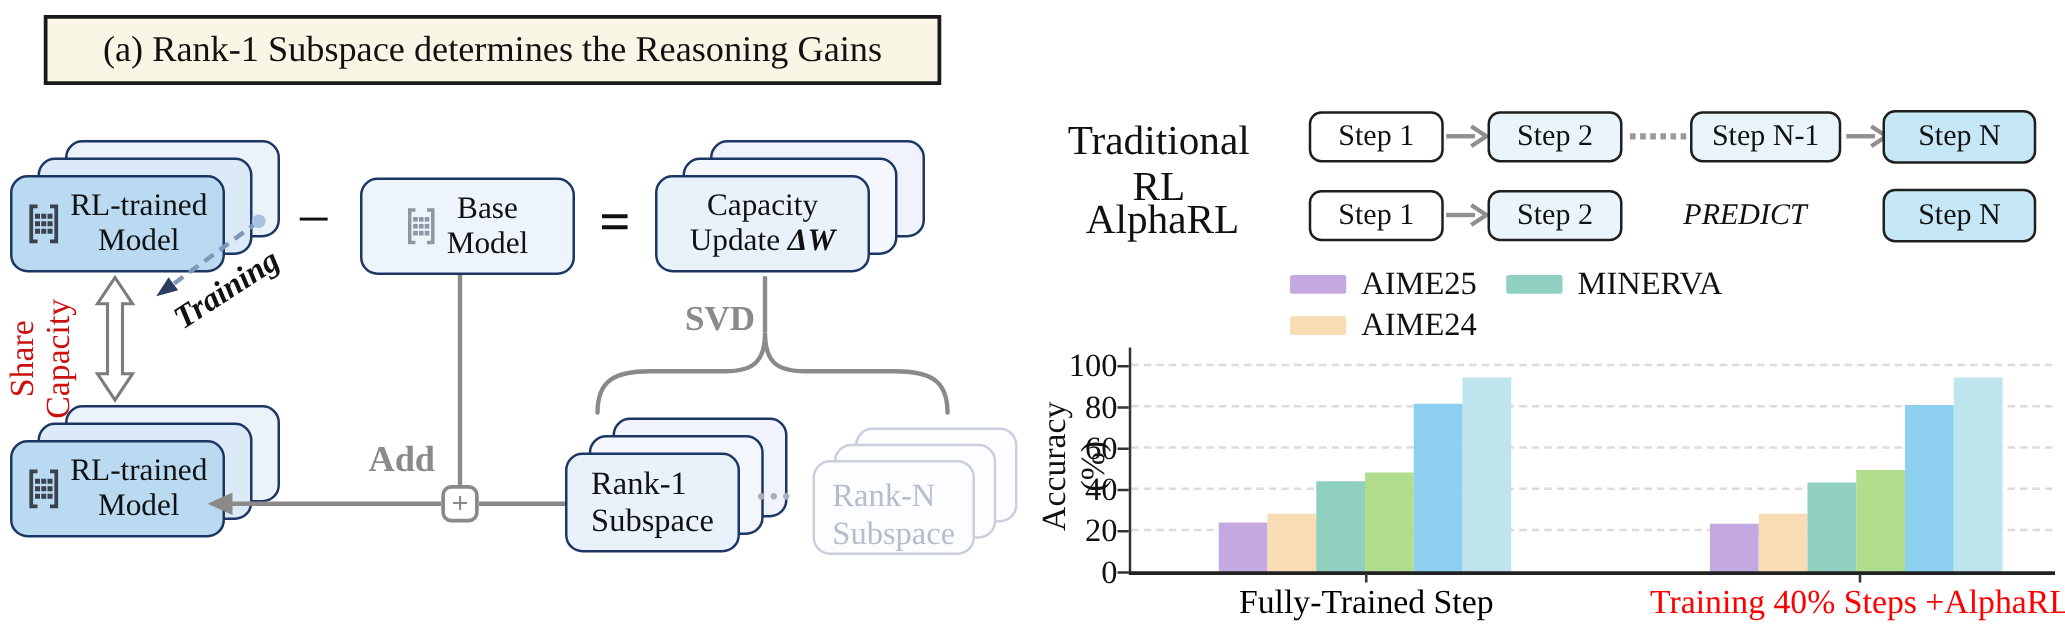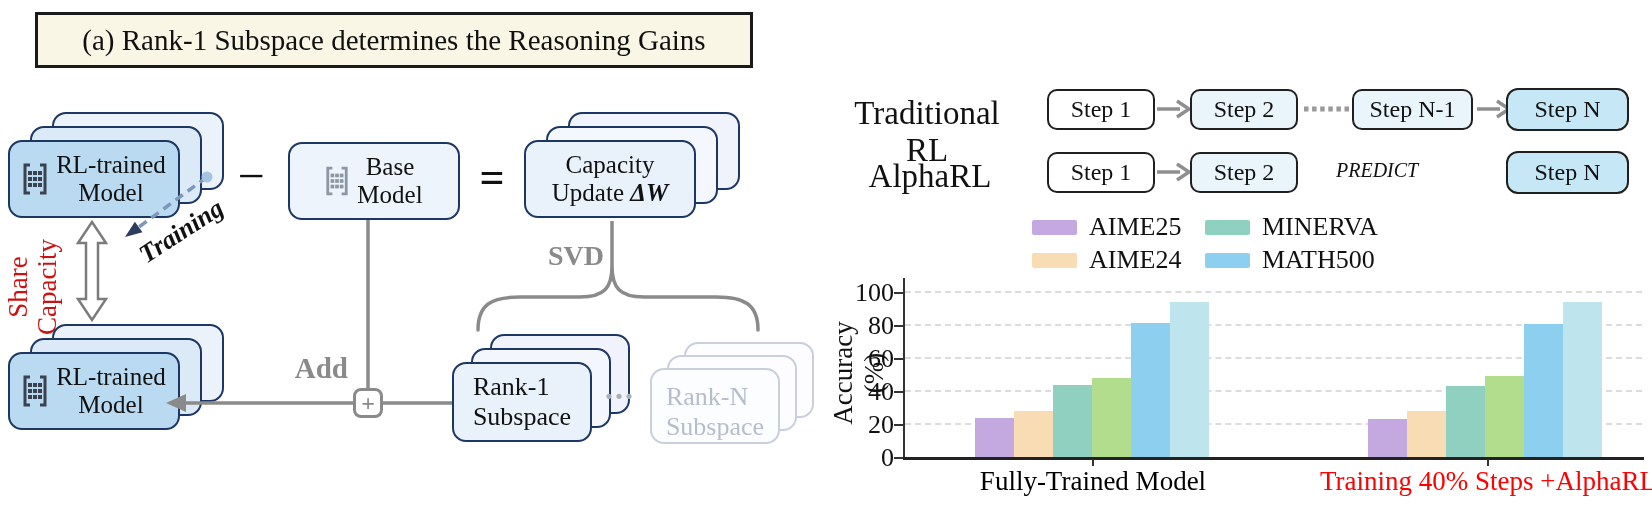--- a/index.html
+++ b/index.html
@@ -13,21 +13,21 @@
   .card.front{display:flex;align-items:center;justify-content:center;gap:8px;padding:0 6px;}
   .card-label{text-align:center;font-size:25px;line-height:1.12;}
   .card-label-lg{text-align:left;font-size:26px;line-height:1.15;}
   .faded .card{border-color:#c9cfdc;}
   .faded .card-label-lg{color:#b6bdcc;margin-top:12px;}
   .op{font-weight:700;}
   .graytxt{color:#8a8a8a;font-weight:700;}
   .stepbox{position:absolute;border:2.5px solid #1f1f1f;border-radius:10px;box-sizing:border-box;
            font-size:24px;display:flex;align-items:center;justify-content:center;background:#fff;}
   .step-light{background:#e9f4fb;}
-  .step-blue{background:#c6e8f6;border-radius:12px;}
+  .step-blue{background:#c6e8f6;}
   .rowlabel{font-size:33px;text-align:center;}
   .plusbox{position:absolute;width:30px;height:30px;border:3px solid #8a8a8a;border-radius:8px;
            background:#fff;box-sizing:border-box;color:#8a8a8a;font-size:24px;font-weight:700;
            display:flex;align-items:center;justify-content:center;line-height:1;}
   .gridline{position:absolute;left:0;width:100%;border-top:2px dashed #dcdcdc;}
   .bar{position:absolute;bottom:0;}
   .ytick-label{position:absolute;width:52px;text-align:right;font-size:26px;height:30px;line-height:30px;}
   .tickmark{position:absolute;background:#333;}
   .cat-label{position:absolute;font-size:27px;text-align:center;}
   .legend{position:absolute;display:grid;grid-template-rows:30px 30px;grid-auto-flow:column;
@@ -209,41 +209,37 @@
       <span>Step N</span>
     </div>
 
   <div class="abs rowlabel" style="left:845px;top:158px;width:170px;z-index:1">AlphaRL</div>
   <div class="stepbox" style="left:1047px;top:152px;width:108px;height:41px;z-index:1">
       <span>Step 1</span>
     </div>
   <div class="stepbox step-light" style="left:1190px;top:152px;width:108px;height:41px;z-index:1">
       <span>Step 2</span>
     </div>
-  <div class="abs" style="left:1336px;top:159px;width:120px;font-size:20px;font-style:italic;z-index:1">PREDICT</div>
+  <div class="abs" style="left:1336px;top:159px;width:120px;font-size:24px;font-style:italic;text-align:center;z-index:1">PREDICT</div>
   <div class="stepbox step-blue" style="left:1506px;top:151px;width:123px;height:43px;z-index:1">
       <span>Step N</span>
     </div>
 
   <div class="legend" style="left:1032px;top:212px;z-index:1">
       <div class="legend-item">
         <span class="legend-swatch" style="background: rgb(196, 169, 225);"></span>
         <span class="legend-label">AIME25</span>
       </div>
       <div class="legend-item">
         <span class="legend-swatch" style="background: rgb(248, 220, 180);"></span>
         <span class="legend-label">AIME24</span>
       </div>
       <div class="legend-item">
         <span class="legend-swatch" style="background: rgb(143, 208, 193);"></span>
         <span class="legend-label">MINERVA</span>
-      </div>
-      <div class="legend-item">
-        <span class="legend-swatch" style="background: rgb(141, 207, 238);"></span>
-        <span class="legend-label">MATH500</span>
       </div>
     </div>
 
   <div class="abs" style="left:903px;top:278px;width:2px;height:181px;background:#333;z-index:1"></div>
   <div class="abs" style="left:903px;top:457px;width:741px;height:2.5px;background:#222;z-index:1"></div>
   <div class="abs" style="left:770px;top:356px;width:150px;height:34px;transform:rotate(-90deg);text-align:center;font-size:27px;z-index:1">Accuracy (%)</div>
 
   <div class="abs" style="left:905px;top:293px;width:737px;height:165px;z-index:0">
       <div class="gridline" style="bottom: 33px;"></div>
       <div class="gridline" style="bottom: 66px;"></div>
@@ -257,21 +253,21 @@
       <div class="bar" style="left: 148px; width: 39px; height: 72.6px; background: rgb(143, 208, 193);"></div>
       <div class="bar" style="left: 541px; width: 39px; height: 71.775px; background: rgb(143, 208, 193);"></div>
       <div class="bar" style="left: 187px; width: 39px; height: 80.025px; background: rgb(178, 221, 141);"></div>
       <div class="bar" style="left: 580px; width: 39px; height: 81.675px; background: rgb(178, 221, 141);"></div>
       <div class="bar" style="left: 226px; width: 39px; height: 135.3px; background: rgb(141, 207, 238);"></div>
       <div class="bar" style="left: 619px; width: 39px; height: 134.475px; background: rgb(141, 207, 238);"></div>
       <div class="bar" style="left: 265px; width: 39px; height: 155.925px; background: rgb(190, 228, 238);"></div>
       <div class="bar" style="left: 658px; width: 39px; height: 155.925px; background: rgb(190, 228, 238);"></div>
     </div>
 
-  <div class="cat-label" style="left: 953px; top: 466px; width: 280px; z-index: 1; color: rgb(0, 0, 0);">Fully-Trained Model</div>
+  <div class="cat-label" style="left: 953px; top: 466px; width: 280px; z-index: 1; color: rgb(0, 0, 0);">Fully-Trained Step</div>
   <div class="cat-label" style="left: 1318px; top: 466px; width: 340px; z-index: 1; color: rgb(254, 0, 0);">Training 40% Steps +AlphaRL</div>
 
   <svg class="abs" style="left:0;top:0;z-index:2;pointer-events:none" width="1652" height="507" viewBox="0 0 1652 507">
 
     <path d="M92,222 L106,243 L98,243 L98,299 L106,299 L92,320 L78,299 L86,299 L86,243 L78,243 Z" fill="#ffffff" stroke="#7c7c7c" stroke-width="2.5"></path>
 
     <line x1="207" y1="177" x2="139" y2="227" stroke="#7f97ba" stroke-width="3.5" stroke-dasharray="9 6"></line>
     <circle cx="207" cy="177" r="5.5" fill="#a6c3e3"></circle>
     <polygon points="125,237 134.9,221.8 142.5,232.2" fill="#2c3e5e"></polygon>
 

